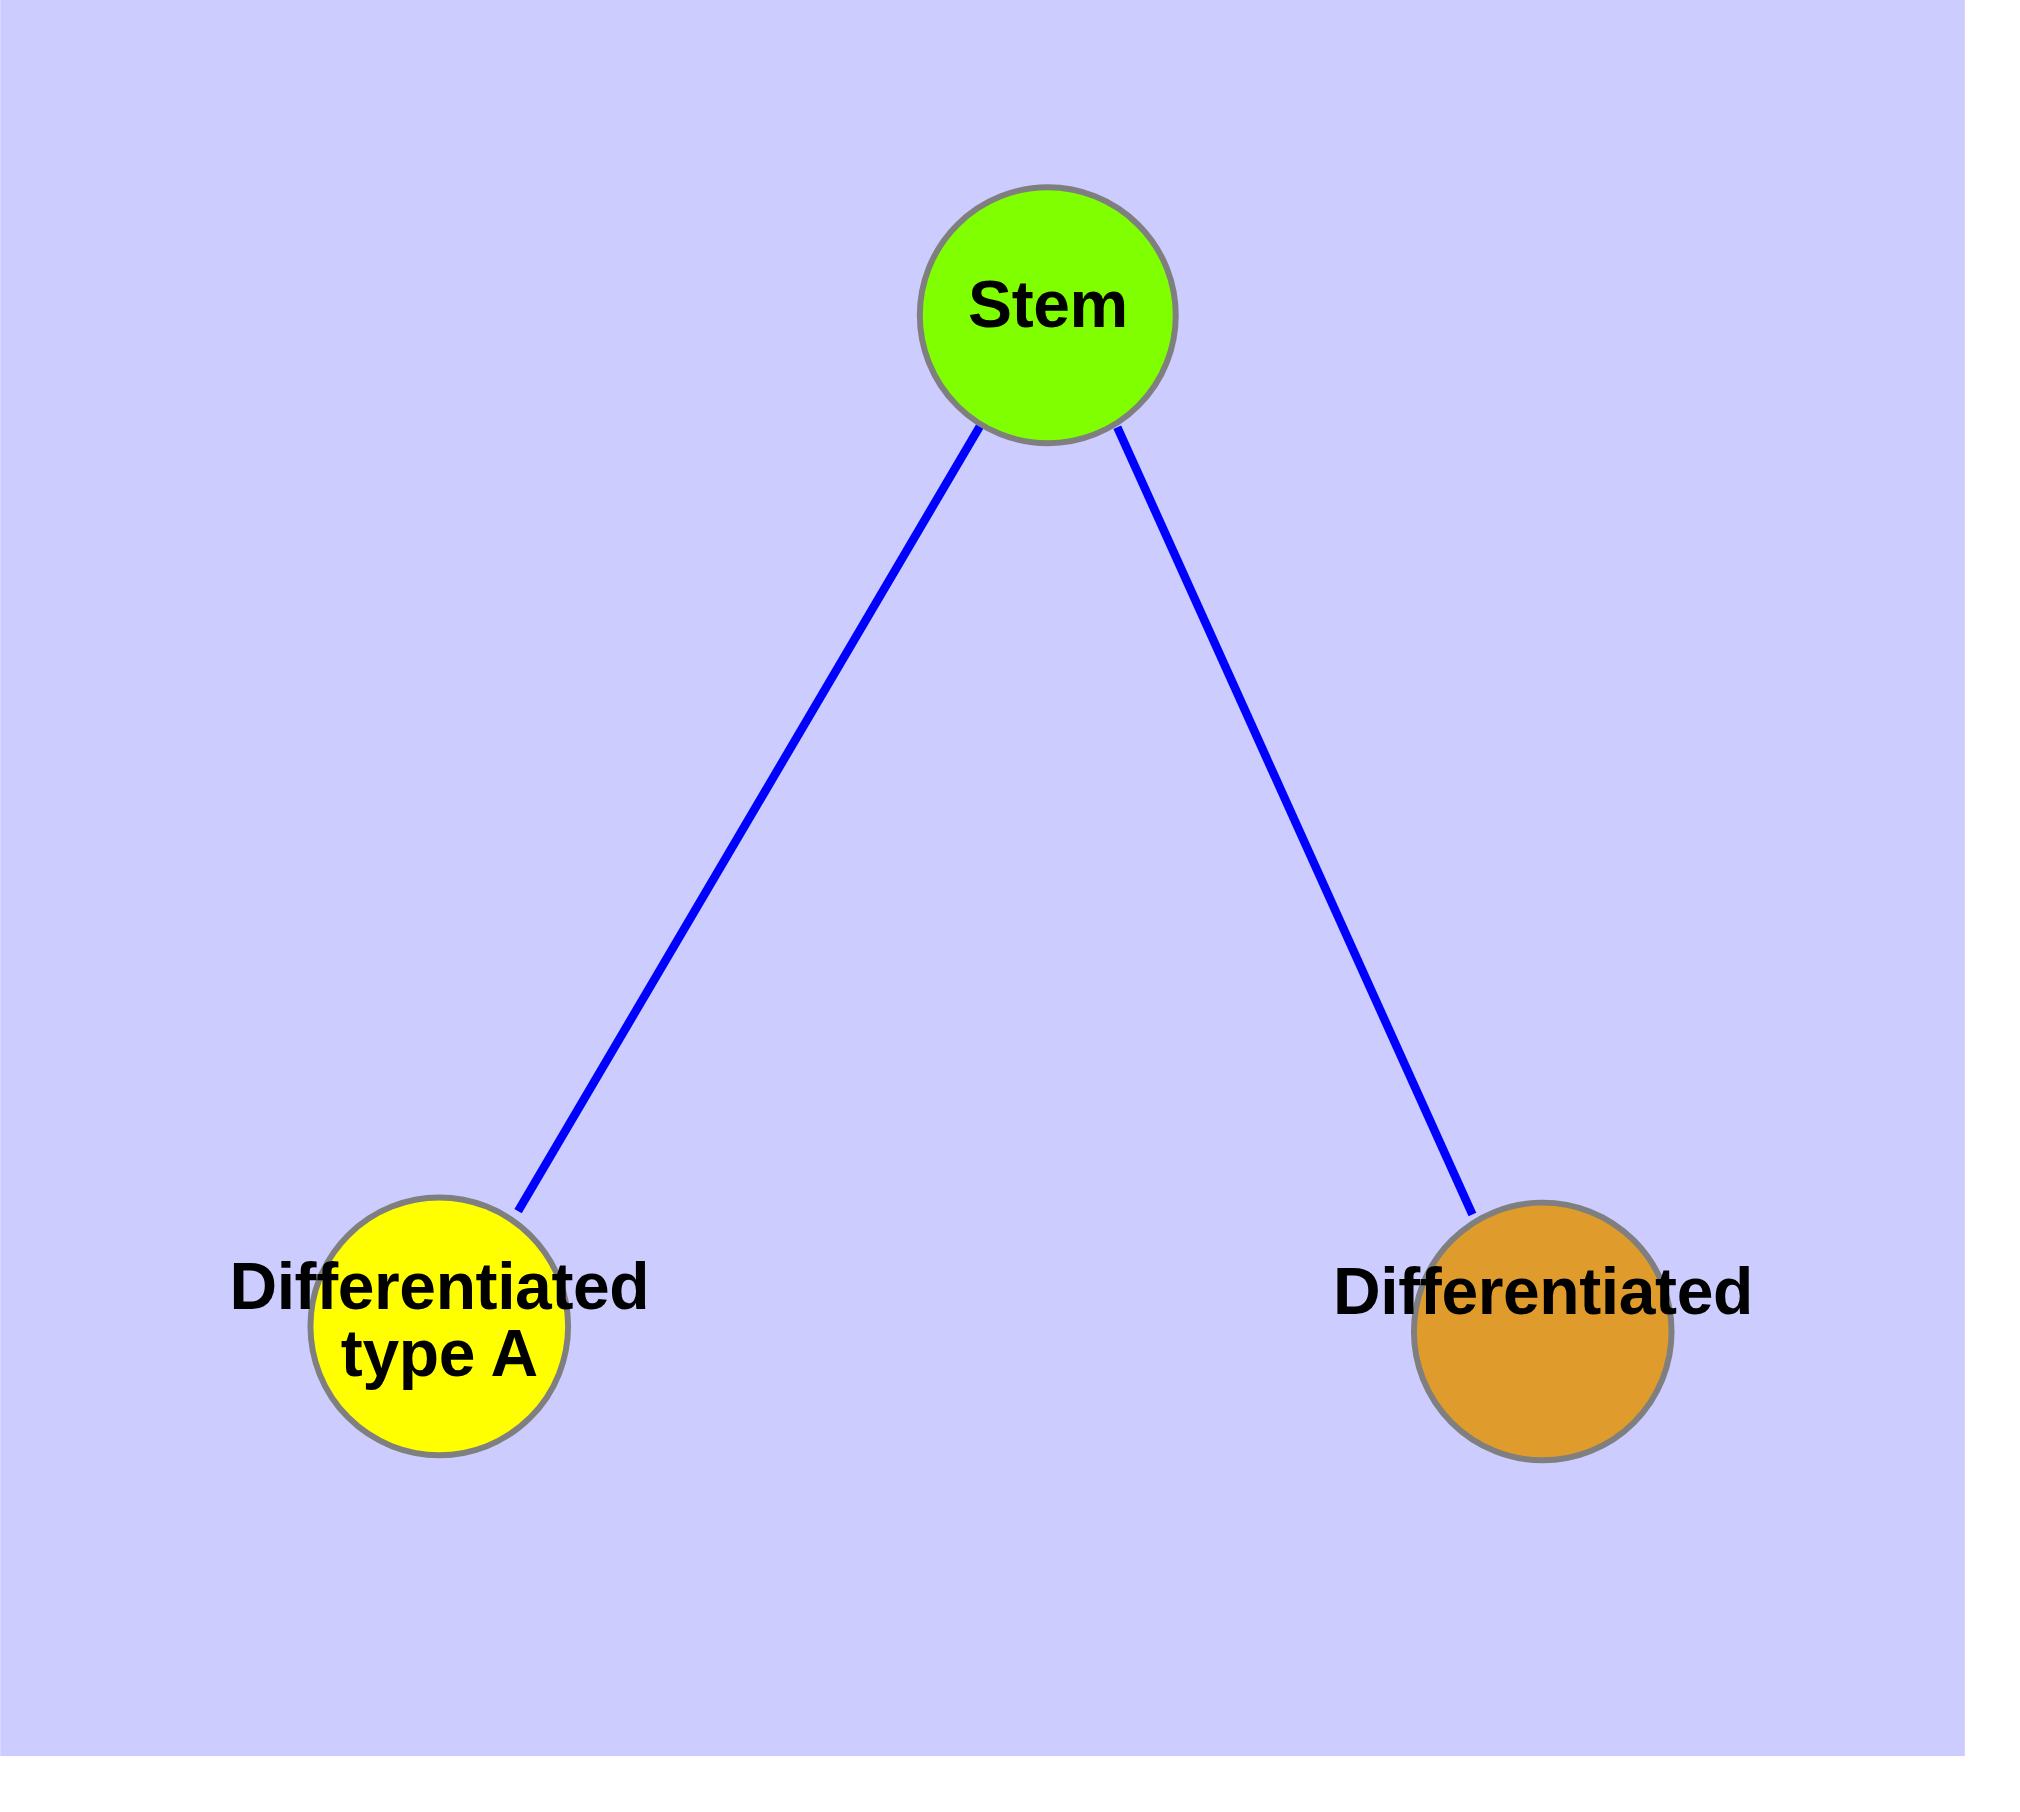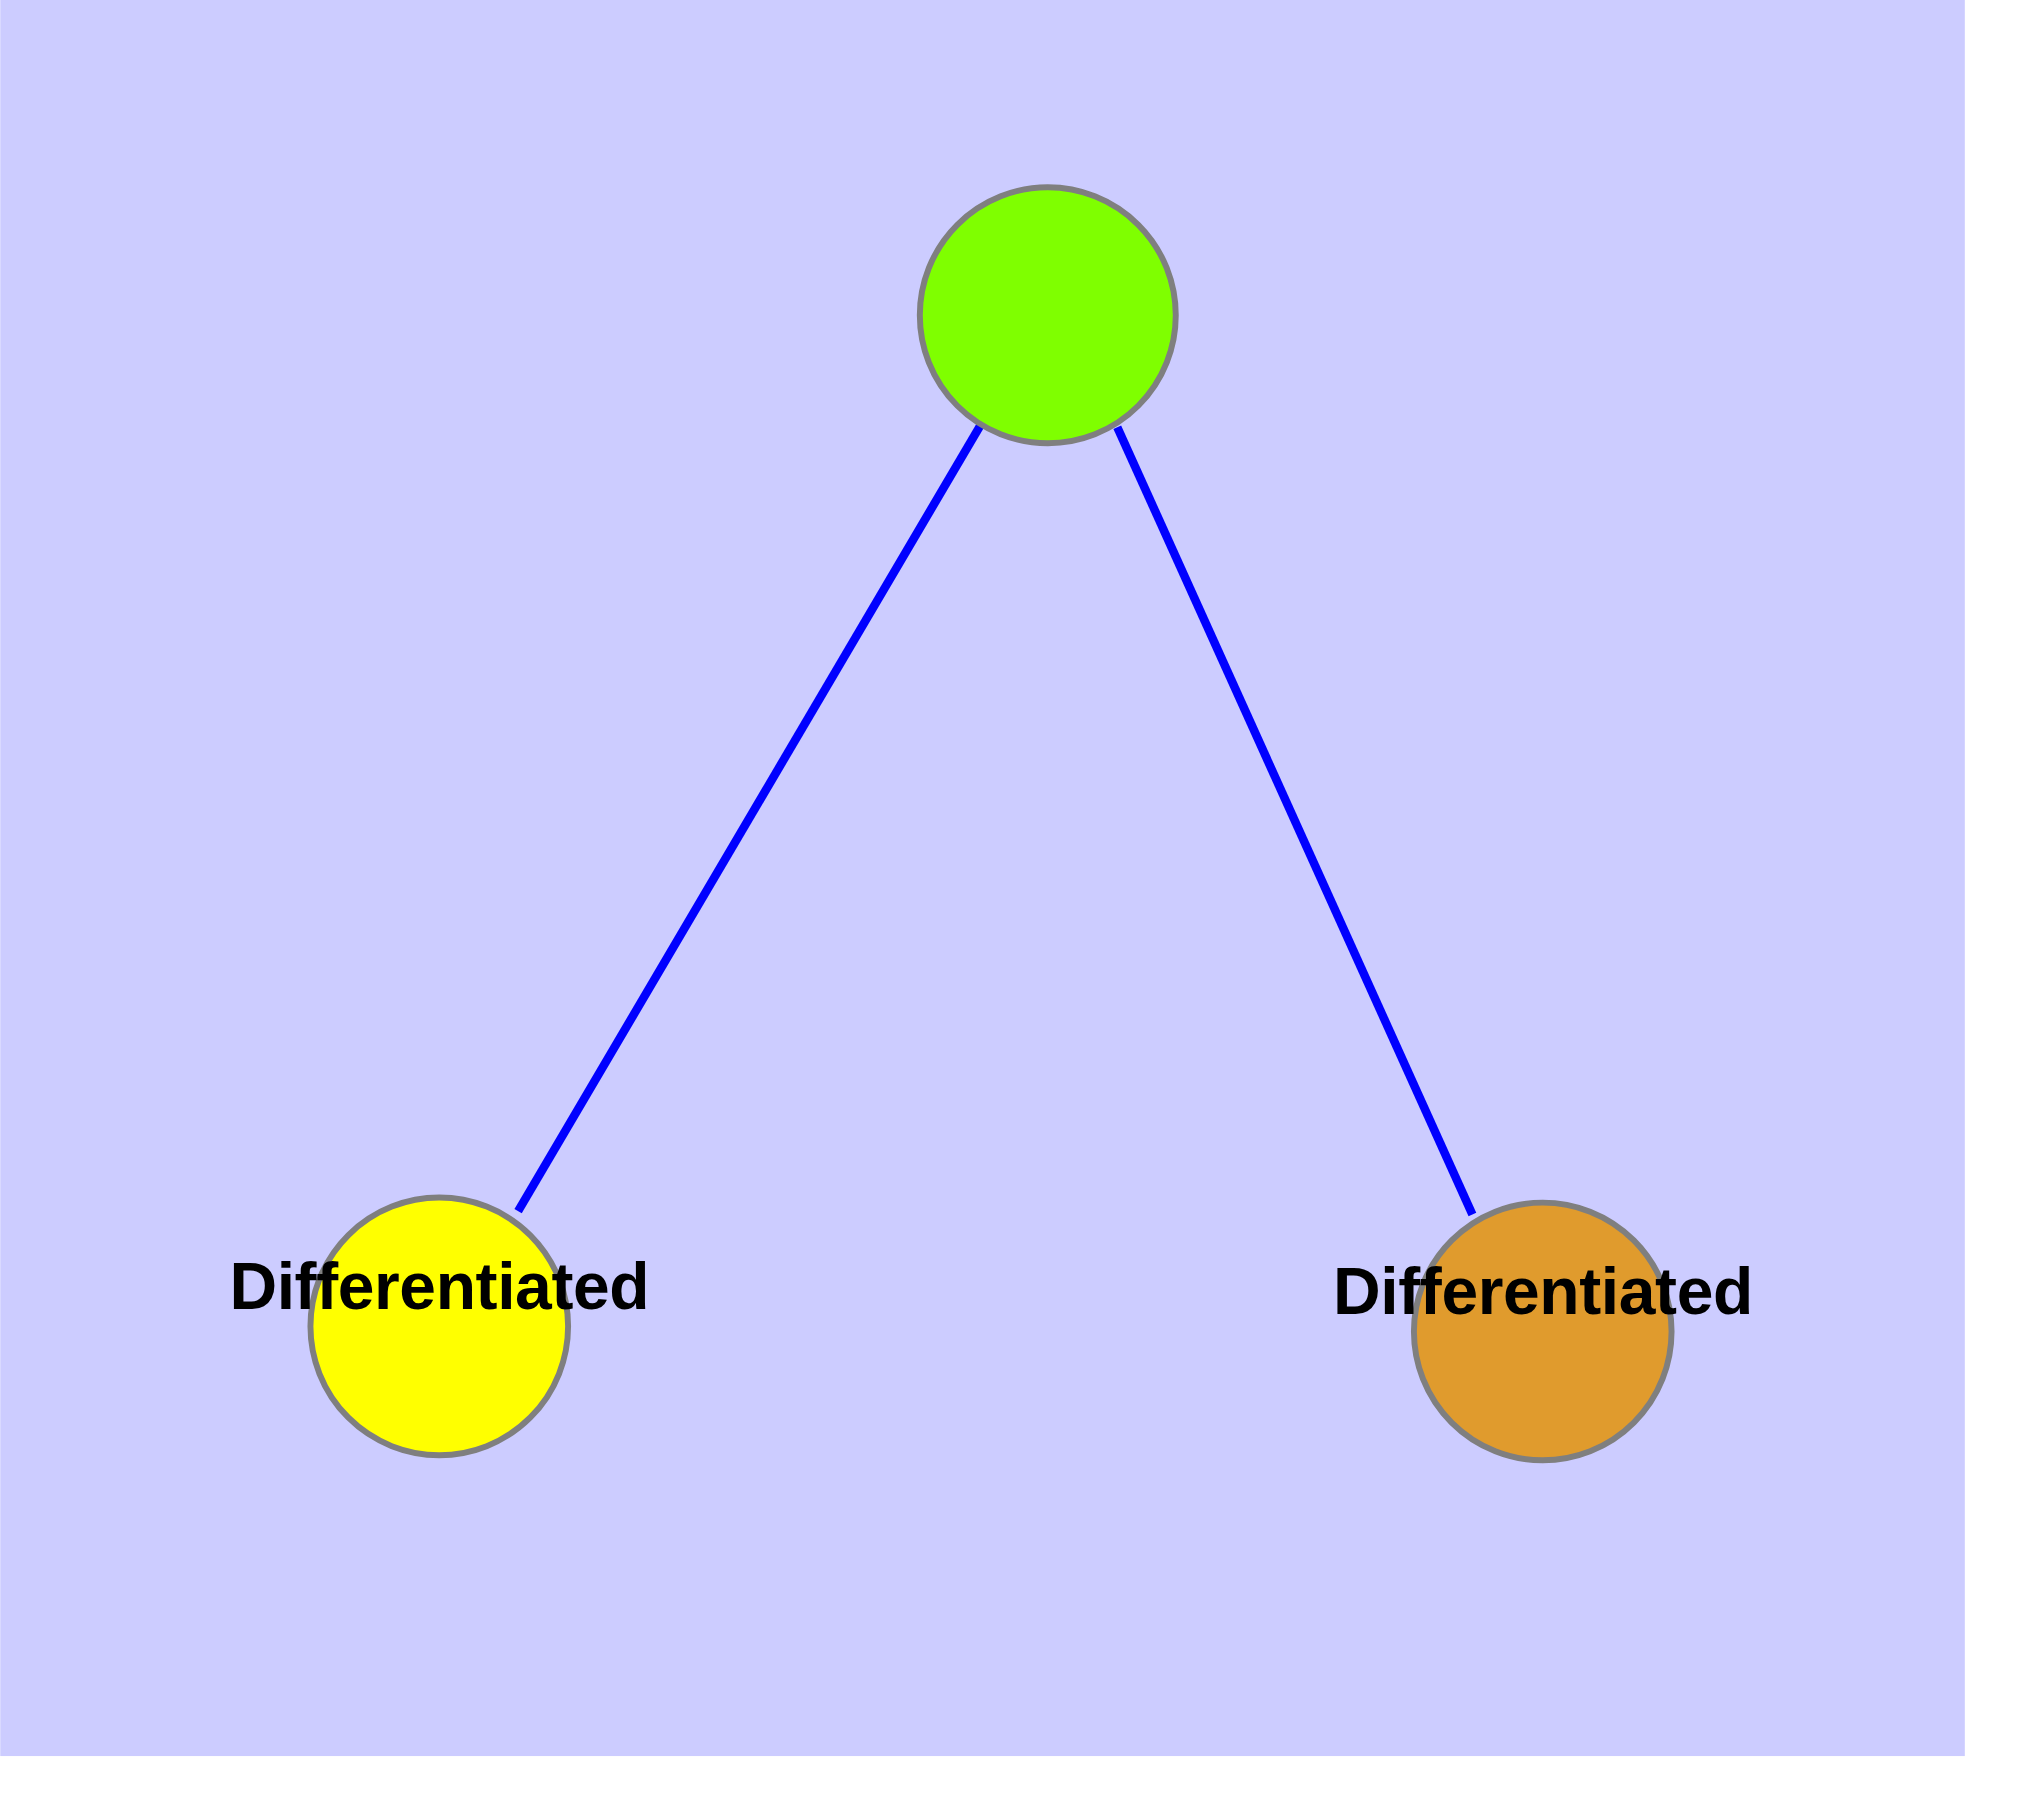--- a/index.html
+++ b/index.html
@@ -54,23 +54,27 @@
       <line x1="1318" y1="504" x2="1737" y2="1433" stroke="#0000ff" stroke-width="10" stroke-linecap="butt"></line>
     </g>
 
     <g>
       <circle cx="518" cy="1565" r="152" fill="#ffff00" stroke="#7f7f7f" stroke-width="7"></circle>
       <circle cx="1820" cy="1571" r="152" fill="#e09b2d" stroke="#7f7f7f" stroke-width="7"></circle>
       <circle cx="1236" cy="372" r="151" fill="#7fff00" stroke="#7f7f7f" stroke-width="7"></circle>
     </g>
   </svg>
 
+  <div class="node-label" style="left:624px; top:271px; width:848px; font-size:66px;">
+    <span>Stem</span>
+  </div>
 
   <div class="node-label" style="left:15.3px; top:1253px; width:848px; font-size:66px;">
     <div>Differentiated</div>
+    <div>type A</div>
   </div>
 
   <div class="node-label" style="left:1119px; top:1258px; width:848px; font-size:66px;">
     <div>Differentiated</div>
   </div>
 
 </div>
 
 
 </body></html>

